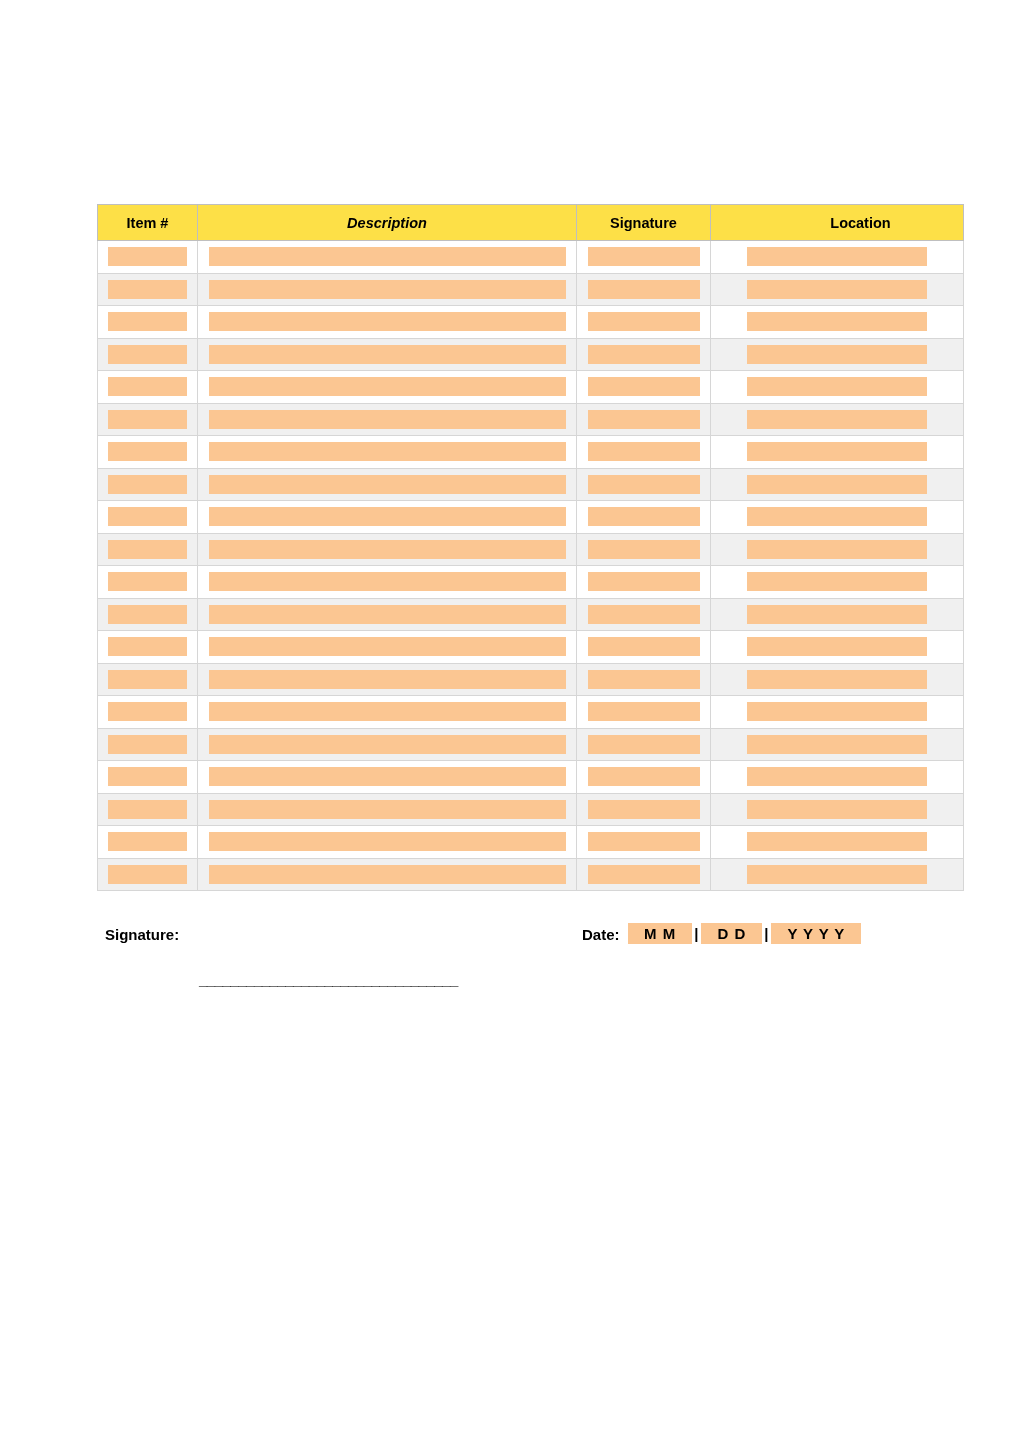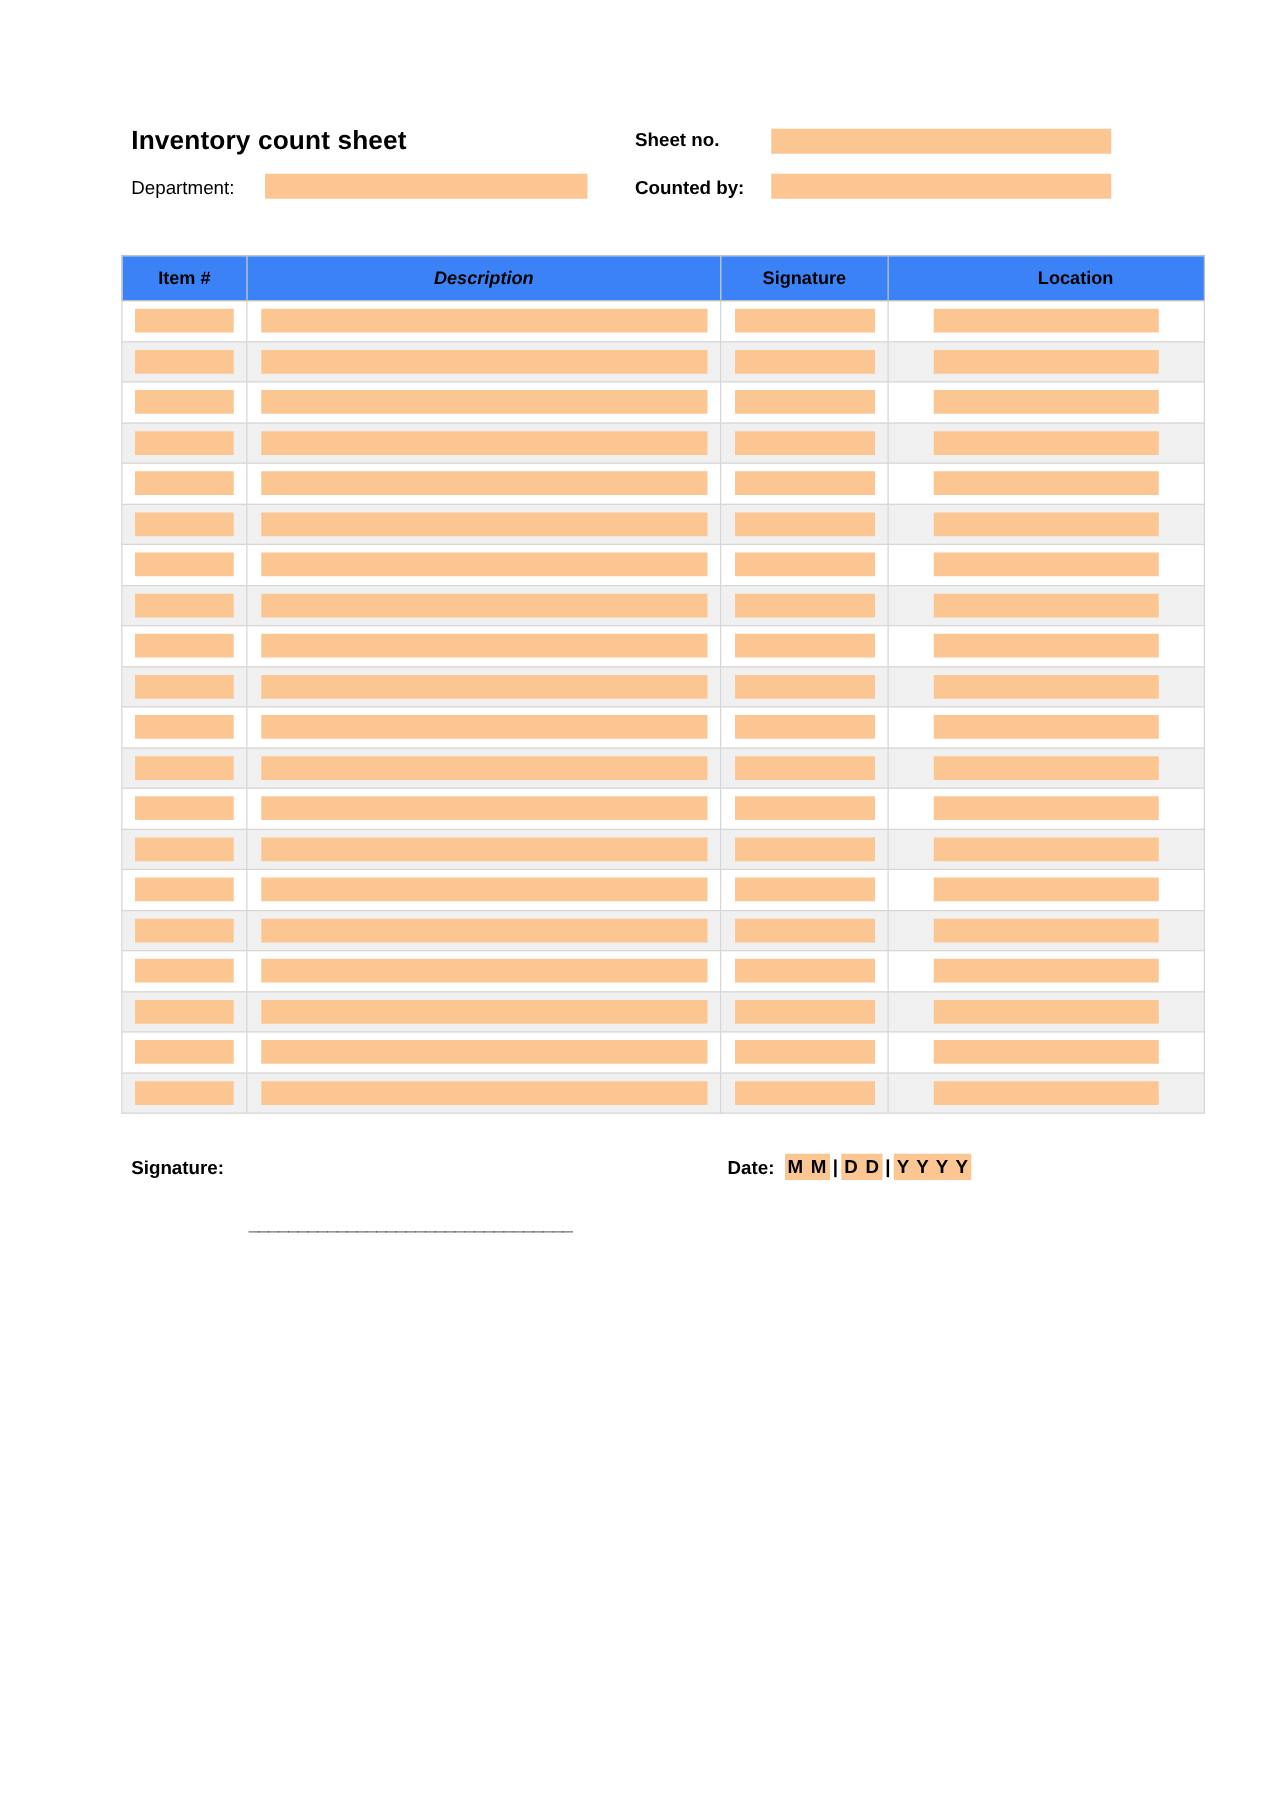--- a/index.html
+++ b/index.html
@@ -95,21 +95,21 @@
     left: 97px;
     top: 204px;
     width: 807px;
   }
   table.sheet {
     border-collapse: collapse;
     width: 807px;
     table-layout: fixed;
   }
   table.sheet th {
-    background: #3b82f6;
+    background: #fde047;
     border: 1px solid #bfbfbf;
     height: 33px;
     font-size: 14.5px;
     font-weight: bold;
     text-align: center;
     vertical-align: middle;
     color: #000;
   }
   table.sheet td {
     border: 1px solid #d6d6d6;
@@ -174,44 +174,32 @@
     position: absolute;
     left: 523px;
     top: 0px;
     font-size: 15px;
     font-weight: bold;
     letter-spacing: 1px;
     white-space: nowrap;
   }
   .date-boxes .seg {
     background: #fbc692;
-    padding: 2px 2px;
+    padding: 2px 16px;
   }
   .date-boxes .sep {
     padding: 0 2px;
     background: transparent;
   }
 </style>
 </head>
 <body>
 
 <div class="page">
 
-  <div class="header">
-    <div class="title">Inventory count sheet</div>
-
-    <div class="dept-label">Department:</div>
-    <div class="dept-field"></div>
-
-    <div class="sheetno-label">Sheet no.</div>
-    <div class="sheetno-field"></div>
-
-    <div class="countedby-label">Counted by:</div>
-    <div class="countedby-field"></div>
-  </div>
 
   <div class="table-wrap">
     <table class="sheet">
       <thead>
         <tr>
           <th class="col-item">Item #</th>
           <th class="col-desc">Description</th>
           <th class="col-qty">Signature</th>
           <th class="col-loc">Location</th>
         </tr>

